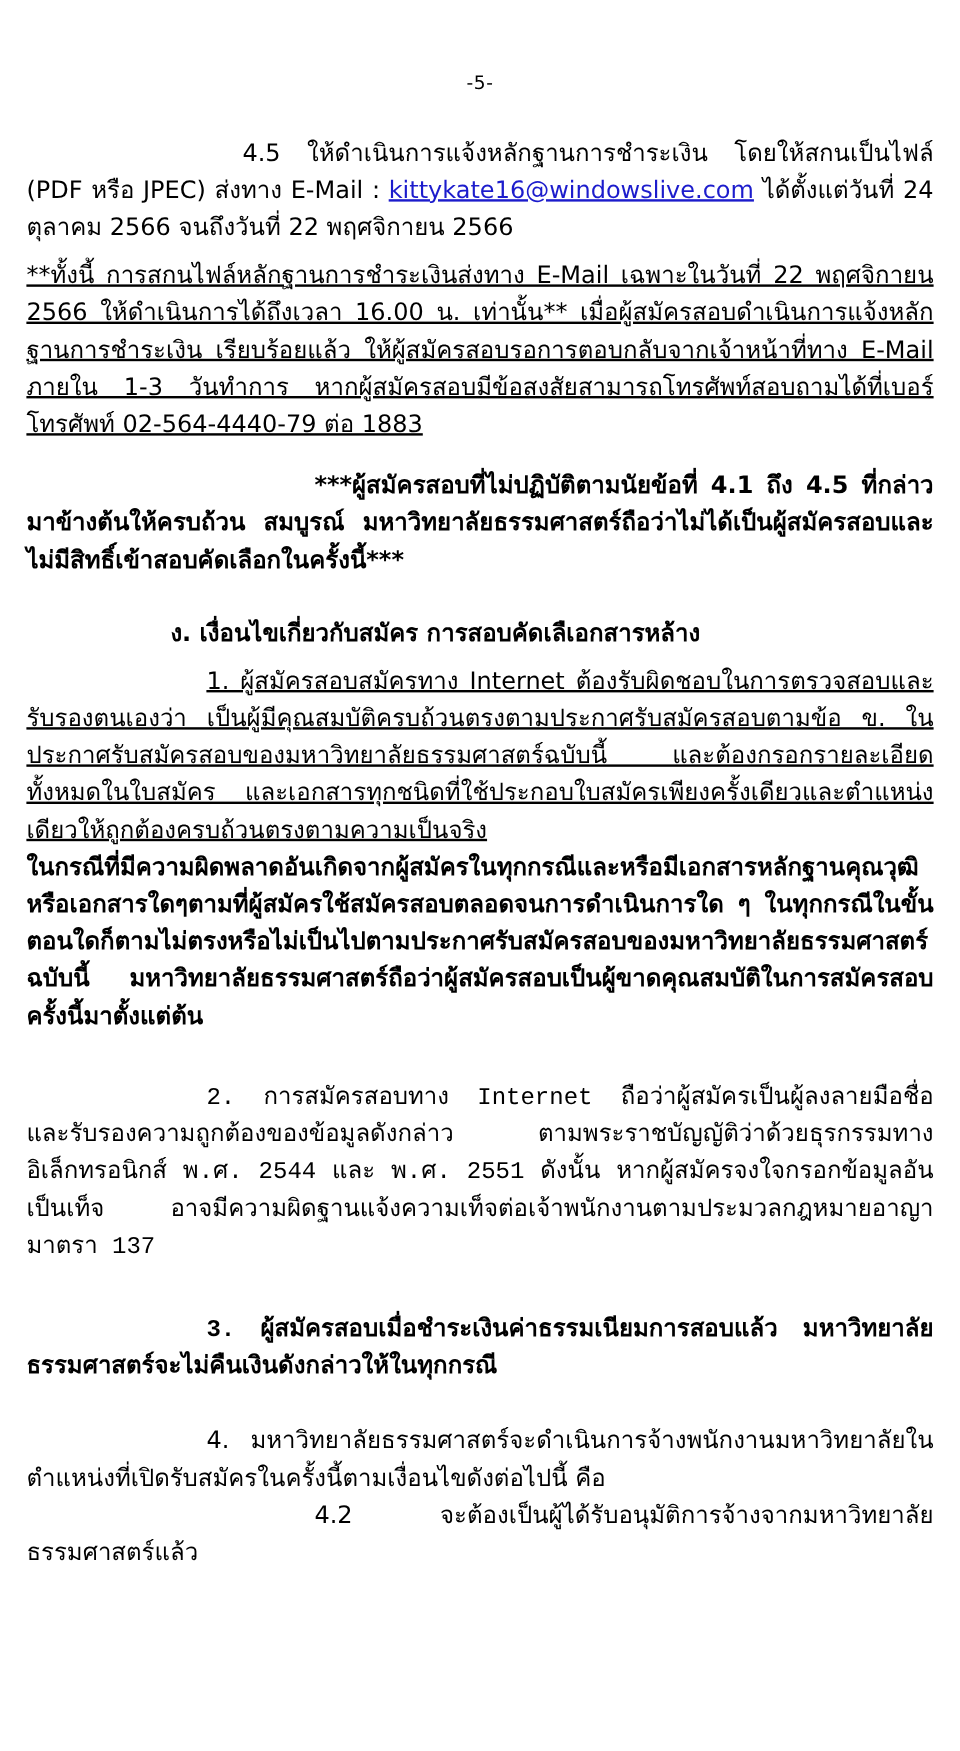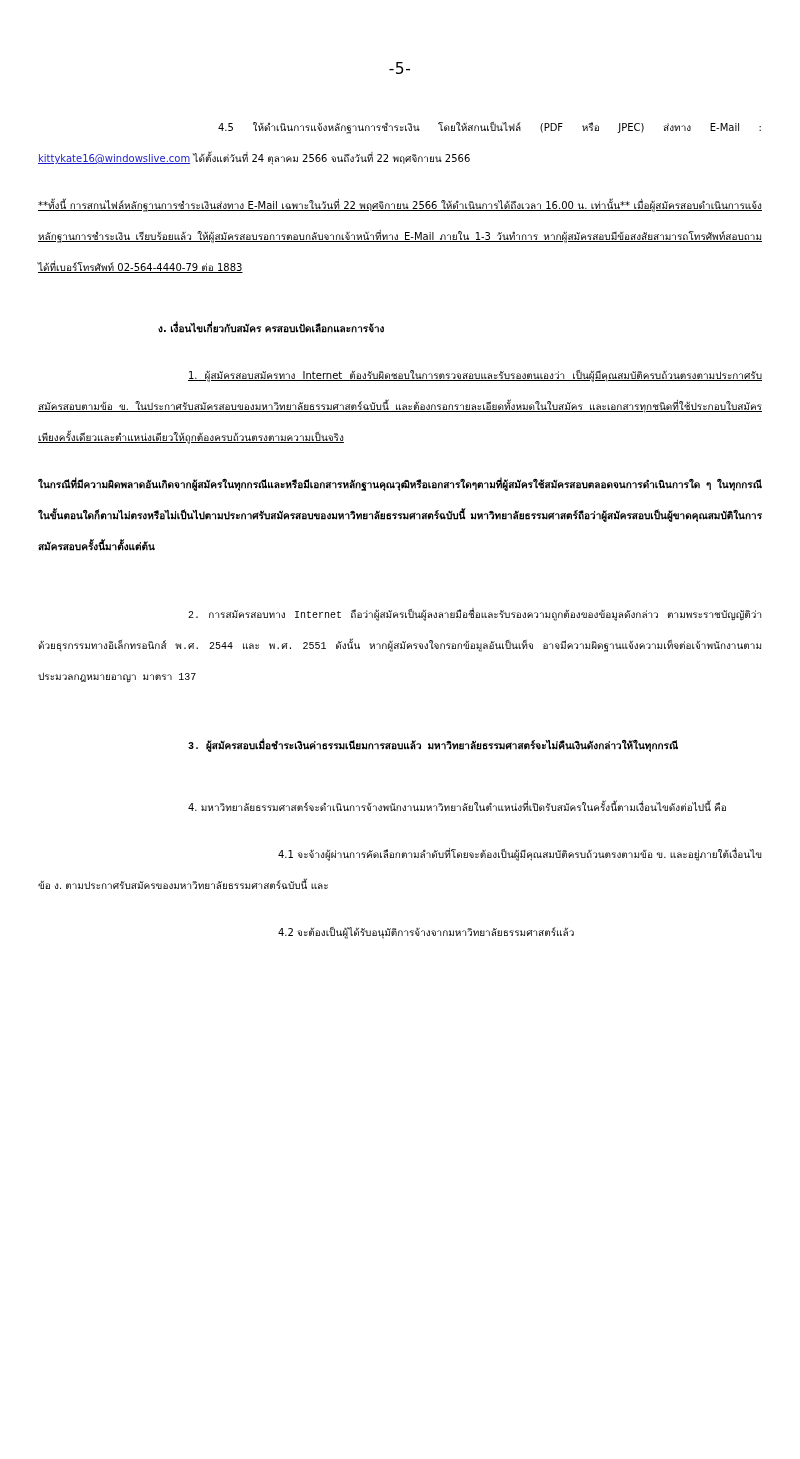--- a/index.html
+++ b/index.html
@@ -21,25 +21,25 @@
     box-sizing: border-box;
     padding: 60px 22px 0 22px;
   }
   .page-number {
     text-align: center;
     font-size: 15.5px;
     letter-spacing: 0.5px;
     margin: 0 0 34px 0;
   }
   .para {
-    font-size: 10px;
+    font-size: 20px;
     line-height: 31px;
     text-align: justify;
     text-justify: inter-word;
-    margin: 16px;
+    margin: 0;
   }
   .indent-lg { text-indent: 180px; }
   .indent-md { text-indent: 150px; }
   .indent-xl { text-indent: 240px; }
   .indent-xxl { text-indent: 120px; }
   .bold { font-weight: bold; }
   .gap-s { margin-top: 9px; text-decoration: underline; }
   .gap-m { margin-top: 20px; }
   .gap-l { margin-top: 30px; }
   .gap-xl { margin-top: 38px; font-family: Liberation Mono, monospace; }
@@ -52,30 +52,30 @@
 <body>
 
 <div class="page">
 
   <div class="page-number">-5-</div>
 
   <p class="para indent-lg"><span>4.5 ให้ดำเนินการแจ้งหลักฐานการชำระเงิน โดยให้สกนเป็นไฟล์ (PDF หรือ JPEC) ส่งทาง E-Mail : </span><a class="email" href="#">kittykate16@windowslive.com</a><span> ได้ตั้งแต่วันที่ 24 ตุลาคม 2566 จนถึงวันที่ 22 พฤศจิกายน 2566</span></p>
 
   <p class="para gap-s">**ทั้งนี้ การสกนไฟล์หลักฐานการชำระเงินส่งทาง E-Mail เฉพาะในวันที่ 22 พฤศจิกายน 2566 ให้ดำเนินการได้ถึงเวลา 16.00 น. เท่านั้น** เมื่อผู้สมัครสอบดำเนินการแจ้งหลักฐานการชำระเงิน เรียบร้อยแล้ว ให้ผู้สมัครสอบรอการตอบกลับจากเจ้าหน้าที่ทาง E-Mail ภายใน 1-3 วันทำการ หากผู้สมัครสอบมีข้อสงสัยสามารถโทรศัพท์สอบถามได้ที่เบอร์โทรศัพท์ 02-564-4440-79 ต่อ 1883</p>
 
+  <p class="para gap-m indent-xl bold">***ผู้สมัครสอบที่ไม่ปฏิบัติตามนัยข้อที่ 4.1 ถึง 4.5 ที่กล่าวมาข้างต้นให้ครบถ้วน สมบูรณ์ มหาวิทยาลัยธรรมศาสตร์ถือว่าไม่ได้เป็นผู้สมัครสอบและไม่มีสิทธิ์เข้าสอบคัดเลือกในครั้งนี้***</p>
 
-  <p class="para gap-l indent-xxl bold">ง. เงื่อนไขเกี่ยวกับสมัคร ครสอบเปัดเลือกและการจ้าง</p>
+  <p class="para gap-l indent-xxl bold">ง. เงื่อนไขเกี่ยวกับสมัคร การสอบคัดเลืเอกสารหล้าง</p>
 
   <p class="para gap-s indent-md">1. ผู้สมัครสอบสมัครทาง Internet ต้องรับผิดชอบในการตรวจสอบและรับรองตนเองว่า เป็นผู้มีคุณสมบัติครบถ้วนตรงตามประกาศรับสมัครสอบตามข้อ ข. ในประกาศรับสมัครสอบของมหาวิทยาลัยธรรมศาสตร์ฉบับนี้ และต้องกรอกรายละเอียดทั้งหมดในใบสมัคร และเอกสารทุกชนิดที่ใช้ประกอบใบสมัครเพียงครั้งเดียวและตำแหน่งเดียวให้ถูกต้องครบถ้วนตรงตามความเป็นจริง</p>
 
   <p class="para bold">ในกรณีที่มีความผิดพลาดอันเกิดจากผู้สมัครในทุกกรณีและหรือมีเอกสารหลักฐานคุณวุฒิหรือเอกสารใดๆตามที่ผู้สมัครใช้สมัครสอบตลอดจนการดำเนินการใด ๆ ในทุกกรณีในขั้นตอนใดก็ตามไม่ตรงหรือไม่เป็นไปตามประกาศรับสมัครสอบของมหาวิทยาลัยธรรมศาสตร์ฉบับนี้ มหาวิทยาลัยธรรมศาสตร์ถือว่าผู้สมัครสอบเป็นผู้ขาดคุณสมบัติในการสมัครสอบครั้งนี้มาตั้งแต่ต้น</p>
 
   <p class="para gap-xl indent-md">2. การสมัครสอบทาง Internet ถือว่าผู้สมัครเป็นผู้ลงลายมือชื่อและรับรองความถูกต้องของข้อมูลดังกล่าว ตามพระราชบัญญัติว่าด้วยธุรกรรมทางอิเล็กทรอนิกส์ พ.ศ. 2544  และ พ.ศ. 2551 ดังนั้น หากผู้สมัครจงใจกรอกข้อมูลอันเป็นเท็จ อาจมีความผิดฐานแจ้งความเท็จต่อเจ้าพนักงานตามประมวลกฎหมายอาญา มาตรา 137</p>
 
   <p class="para gap-xl indent-md bold">3. ผู้สมัครสอบเมื่อชำระเงินค่าธรรมเนียมการสอบแล้ว มหาวิทยาลัยธรรมศาสตร์จะไม่คืนเงินดังกล่าวให้ในทุกกรณี</p>
 
   <p class="para gap-l indent-md">4. มหาวิทยาลัยธรรมศาสตร์จะดำเนินการจ้างพนักงานมหาวิทยาลัยในตำแหน่งที่เปิดรับสมัครในครั้งนี้ตามเงื่อนไขดังต่อไปนี้ คือ</p>
 
-  <p class="para indent-xl">4.1 จะจ้างผู้ผ่านการคัดเลือกตามลำดับที่โดยจะต้องเป็นผู้มีคุณสมบัติครบถ้วนตรงตามข้อ ข. และอยู่ภายใต้เงื่อนไขข้อ ง. ตามประกาศรับสมัครของมหาวิทยาลัยธรรมศาสตร์ฉบับนี้ และ</p>
 
   <p class="para indent-xl">4.2 จะต้องเป็นผู้ได้รับอนุมัติการจ้างจากมหาวิทยาลัยธรรมศาสตร์แล้ว</p>
 
 </div>
 
 </body></html>

